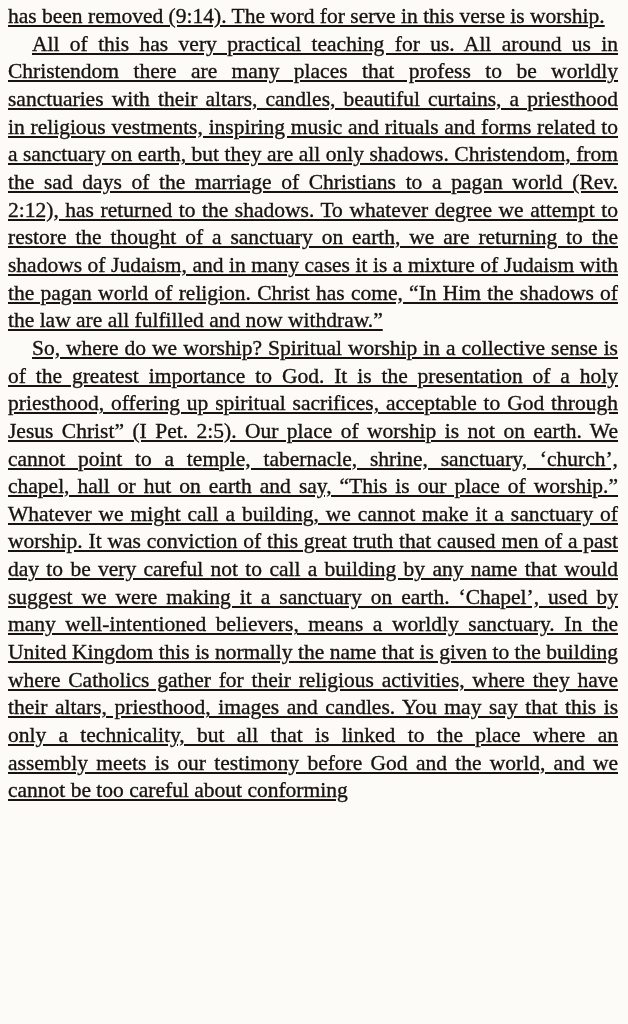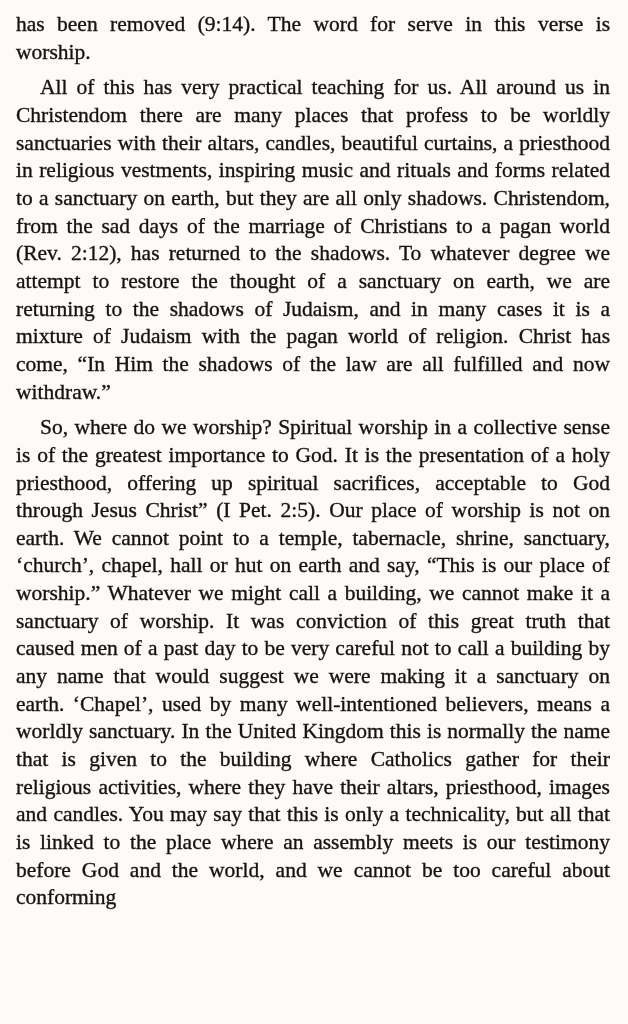--- a/index.html
+++ b/index.html
@@ -17,22 +17,23 @@
     overflow: hidden;
     font-family: "Liberation Serif", serif;
     font-size: 21.5px;
     line-height: 27.65px;
     color: #17130f;
     text-align: justify;
     text-justify: inter-word;
     -webkit-text-stroke: 0.35px #17130f;
   }
   .page p {
-    margin: 8px;
+    margin: 0;
     padding: 0;
+    text-decoration: underline;
   }
   .page p.indent {
     text-indent: 24px;
   }
 </style>
 </head>
 <body>
 
 <div class="page">
   <p class="para">has been removed (9:14). The word for serve in this verse is worship.</p>

